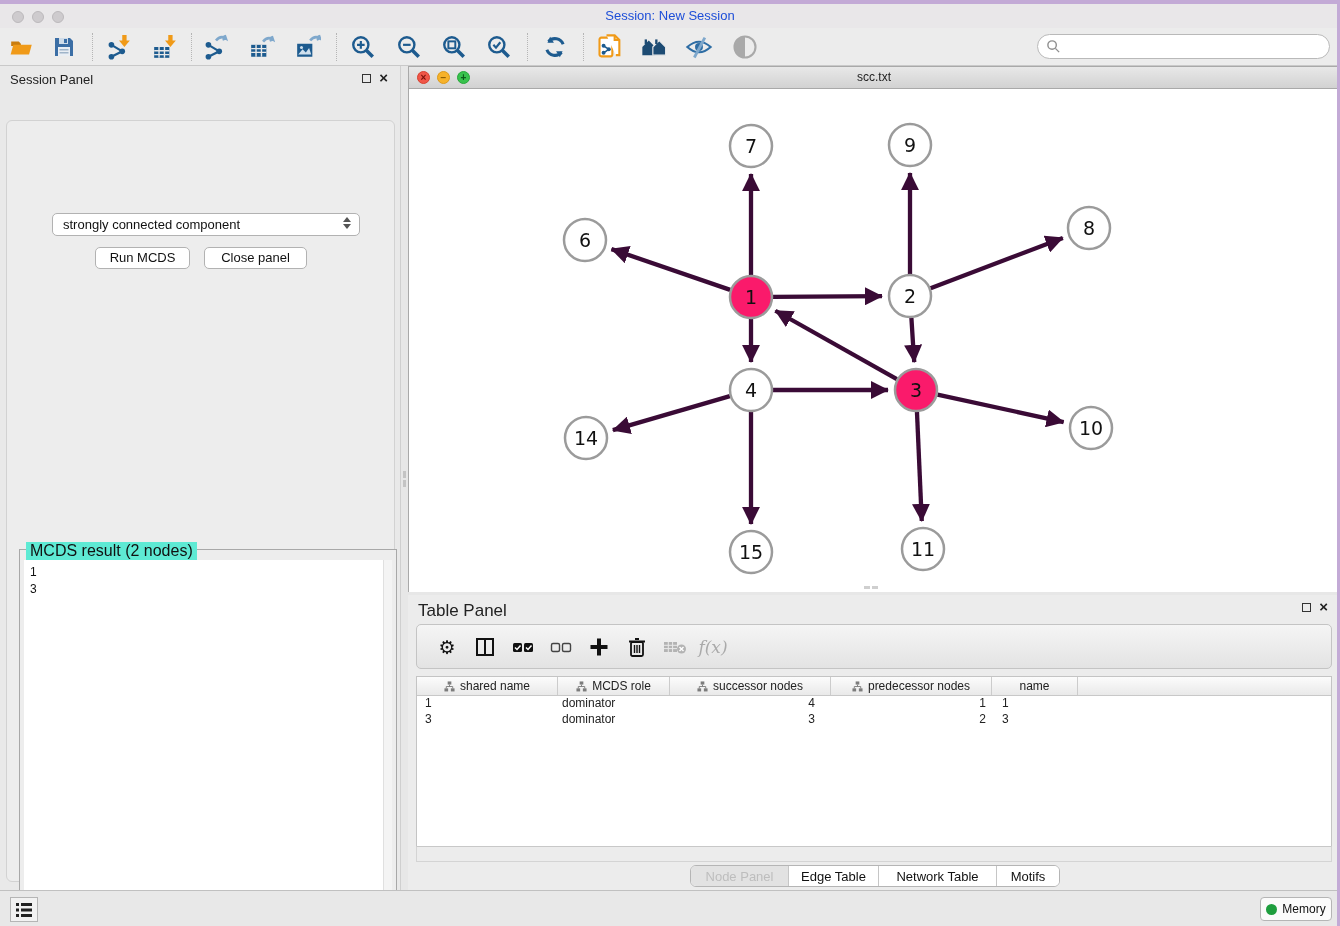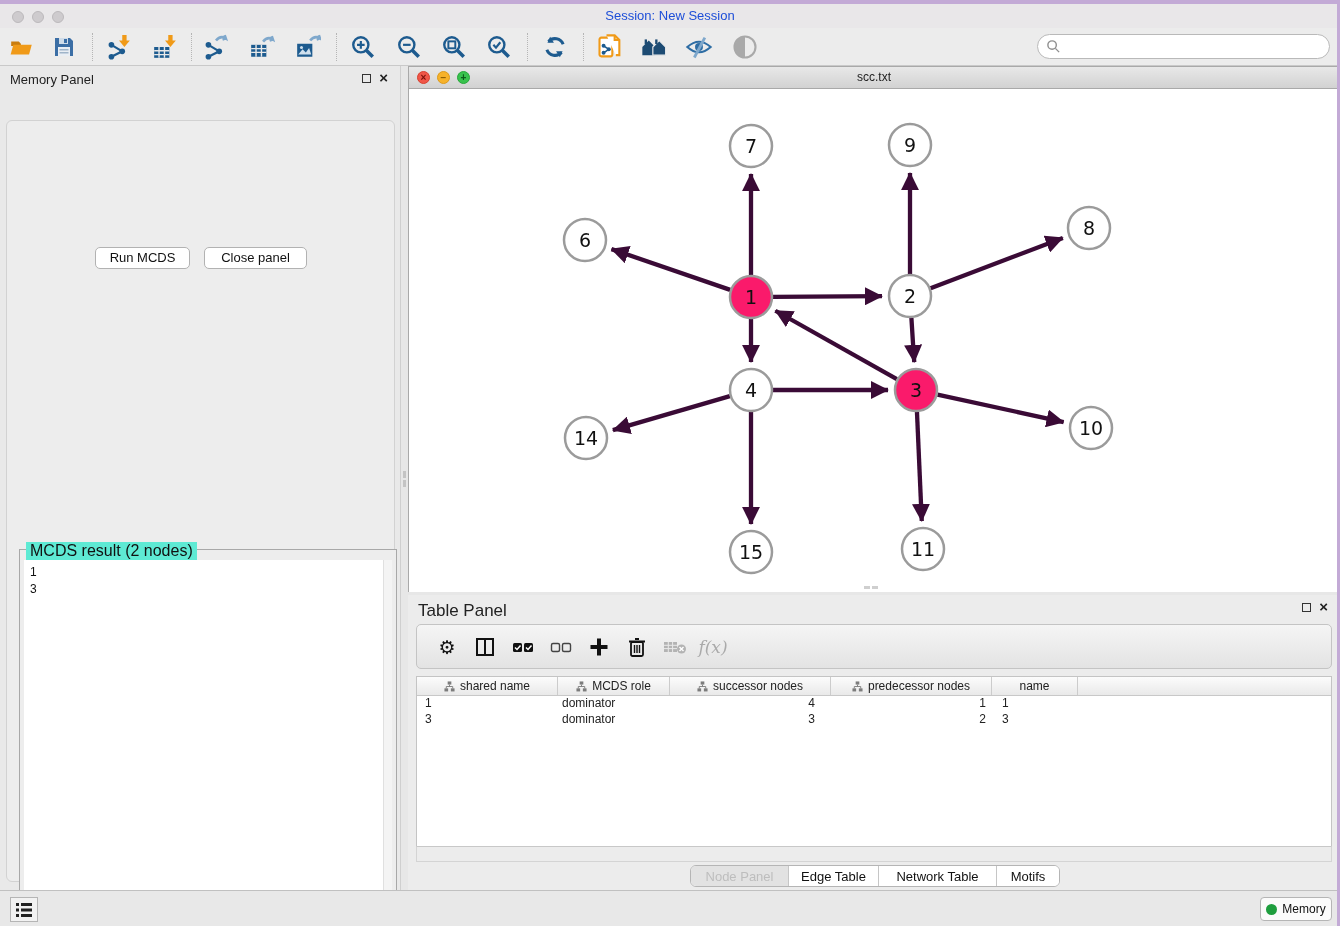--- a/index.html
+++ b/index.html
@@ -236,26 +236,33 @@
         <circle cx="6.5" cy="6.5" r="4.5" stroke="#8f8f8f" stroke-width="1.5" fill="none"></circle>
         <path d="M10,10 L14,14" stroke="#8f8f8f" stroke-width="1.5"></path>
       </svg>
     <span></span>
   </div>
 </div>
 
 <div class="main">
 
   <div class="control-panel">
-    <div class="cp-header">Memory Panel</div>
+    <div class="cp-header">Session Panel</div>
     <div class="panel-icons">
       <span class="float-ic"></span>
       <span class="close-ic">×</span>
     </div>
     <div class="cp-content">
+      <div class="dropdown">
+        <span>strongly connected component</span>
+        <span class="dd-chevrons">
+            <i class="tri-up"></i>
+            <i class="tri-dn"></i>
+          </span>
+      </div>
       <div class="btnrow">
         <span class="pbtn" style="left:88px; width:95px">Run MCDS</span>
         <span class="pbtn" style="left:197px; width:103px">Close panel</span>
       </div>
       <div class="mcds-result">
         <span class="mcds-legend">MCDS result (2 nodes)</span>
         <div class="mcds-text">1
 3</div>
         <div class="mcds-scroll"></div>
       </div>

